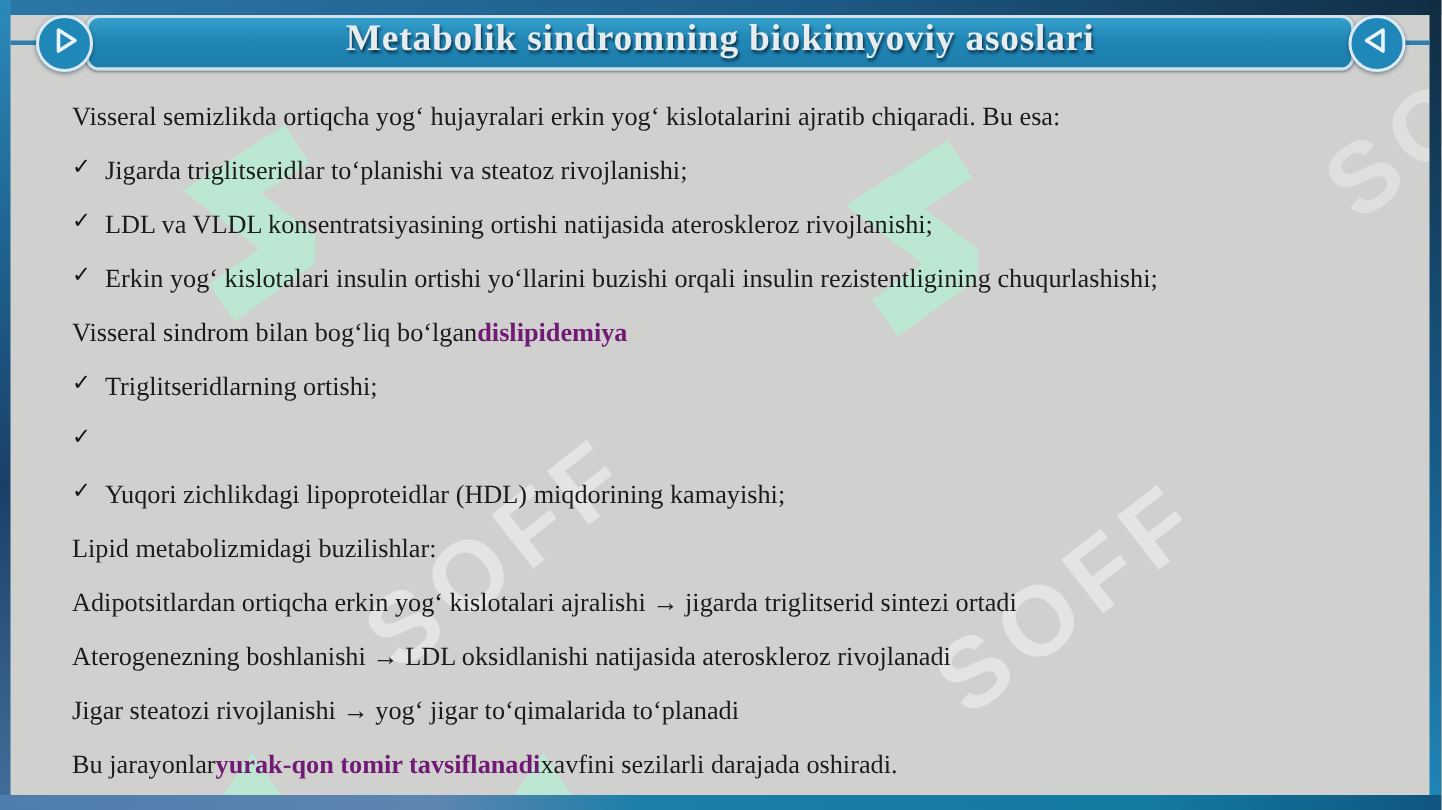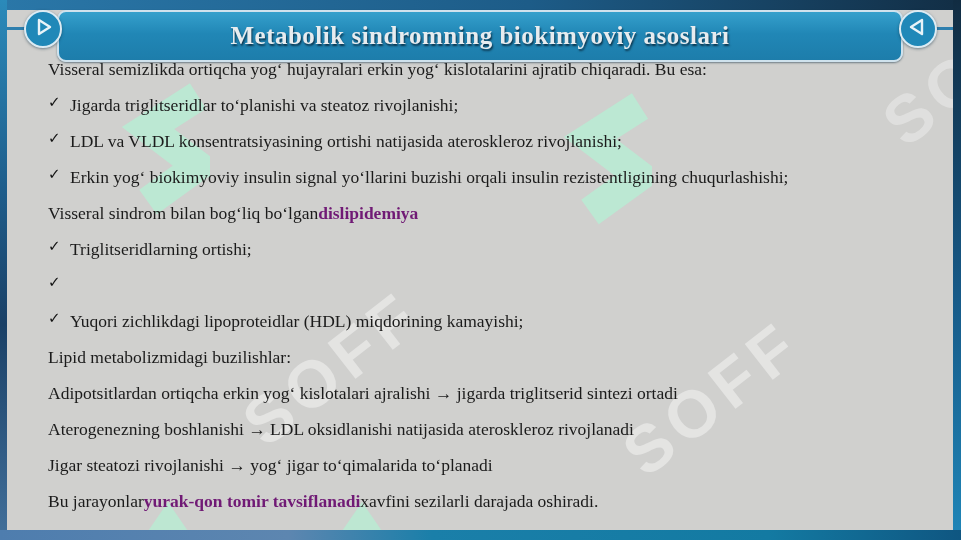--- a/index.html
+++ b/index.html
@@ -17,38 +17,38 @@
     background:linear-gradient(180deg,#112c42 0%,#175a88 55%,#1f86b8 100%);}
   .strip.bottom{bottom:0;left:0;width:100%;height:10px;
     background:linear-gradient(90deg,#4e7dae 0%,#5d86b0 30%,#1a7fa9 45%,#137aa2 80%,#0f5681 100%);}
   
   .wm{position:absolute;z-index:1;pointer-events:none;}
   .wm-text{font-family:"Liberation Sans",sans-serif;font-weight:bold;font-size:66px;
     letter-spacing:7px;color:rgba(255,255,255,0.42);transform:rotate(-38deg);}
   .wm-tri{width:0;height:0;border-left:22px solid transparent;border-right:22px solid transparent;
     border-bottom:32px solid rgba(186,233,211,0.9);}
   
-  .titlebar{position:absolute;z-index:4;left:57px;right:58px;top:10px;height:52px;
+  .titlebar{position:absolute;z-index:4;left:57px;right:58px;top:10px;height:37px;
     border-radius:9px;border:2px solid #cfe2ed;box-sizing:border-box;
     background:linear-gradient(180deg,#35a0cc 0%,#2187b6 45%,#1d7dab 100%);
     box-shadow:0 1px 2px rgba(10,40,60,0.5);
-    display:flex;align-items:center;justify-content:center;}
+    display:flex;justify-content:center;}
   .title{font-size:25px;font-weight:bold;color:#e7ecef;letter-spacing:0.5px;
     text-shadow:1px 2px 2px rgba(8,38,58,0.85);}
   .navbtn{position:absolute;z-index:5;top:10px;width:34px;height:34px;border-radius:50%;
     background:#2088b8;border:2px solid #dcebf3;box-shadow:0 1px 3px rgba(10,40,60,0.5);
     display:flex;align-items:center;justify-content:center;cursor:pointer;}
   .navbtn.prev{left:24px;}
   .navbtn.next{right:24px;}
   .conn{position:absolute;z-index:4;top:27px;height:3px;background:#2e7fae;}
   .conn.l{left:7px;width:19px;}
   .conn.r{right:8px;width:19px;}
   
   .content{position:absolute;z-index:2;left:48px;top:59px;right:14px;}
-  .line{height:36px;display:flex;align-items:flex-start;font-size:17.5px;color:#1b1b1b;white-space:nowrap;}
+  .line{height:36px;display:flex;align-items:center;font-size:17.5px;color:#1b1b1b;white-space:nowrap;}
   .check{font-family:"DejaVu Sans",sans-serif;font-size:15px;width:22px;color:#121212;
     transform:translateY(-2px);flex:0 0 22px;}
   .green{color:#701a75;font-weight:bold;}
 </style>
 </head>
 <body>
 
 <div class="slide">
 
   <div class="wm" style="left:118px;top:78px;">
@@ -100,21 +100,21 @@
       <div class="line">
         <span class="check">✓</span>
         <span>Jigarda triglitseridlar to‘planishi va steatoz rivojlanishi;</span>
       </div>
       <div class="line">
         <span class="check">✓</span>
         <span>LDL va VLDL konsentratsiyasining ortishi natijasida ateroskleroz rivojlanishi;</span>
       </div>
       <div class="line">
         <span class="check">✓</span>
-        <span>Erkin yog‘ biokimyoviy insulin signal yo‘llarini buzishi orqali insulin rezistentligining chuqurlashishi;</span>
+        <span>Erkin yog‘ kislotalari insulin ortishi yo‘llarini buzishi orqali insulin rezistentligining chuqurlashishi;</span>
       </div>
       <div class="line">
         <span>Visseral sindrom bilan bog‘liq bo‘lgan </span>
         <span class="green">dislipidemiya</span>
       </div>
       <div class="line">
         <span class="check">✓</span>
         <span>Triglitseridlarning ortishi;</span>
       </div>
       <div class="line">

